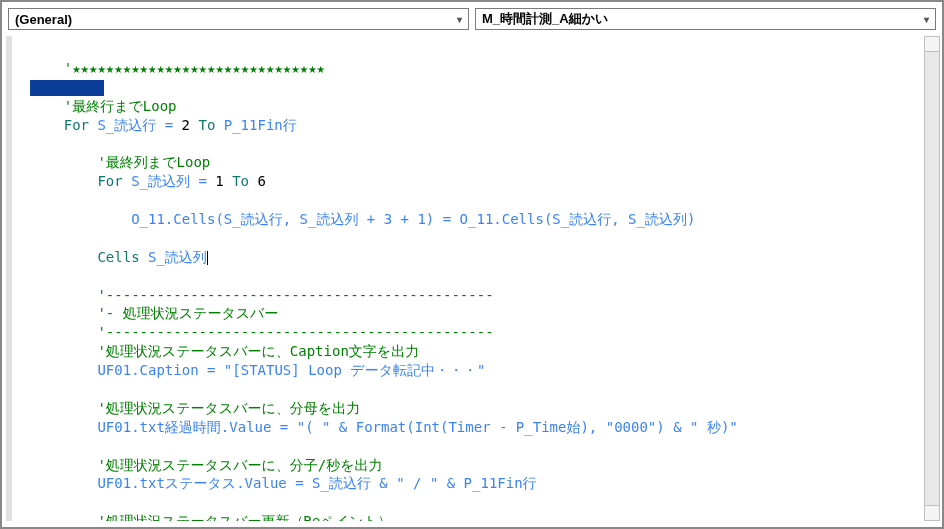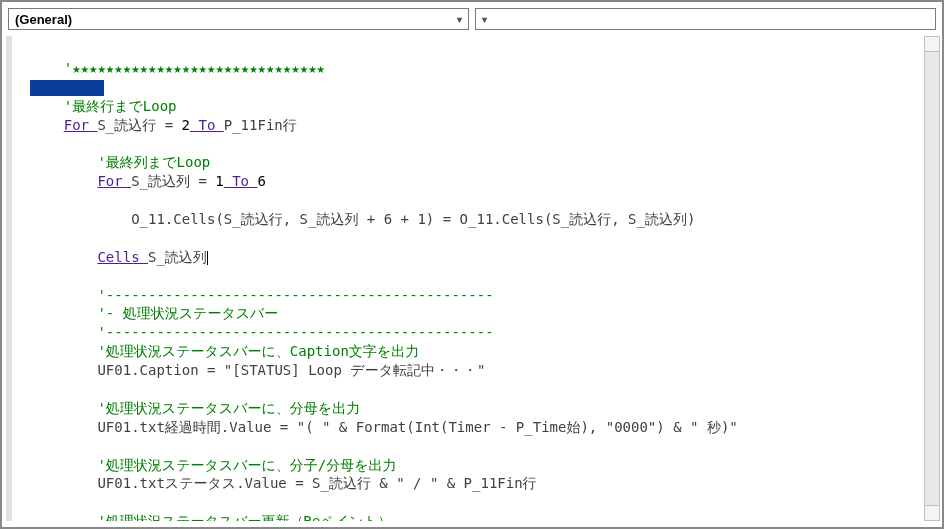--- a/index.html
+++ b/index.html
@@ -48,22 +48,22 @@
     line-height: 1.35;
     white-space: pre;
     font-family: "MS Gothic", "Consolas", monospace;
     font-size: 14px;
     color: #000;
     height: calc(100% - 36px);
     overflow: hidden;
     position: relative;
   }
   .tok-comment { color: #008000; }
-  .tok-keyword { color: #4c1d95; text-decoration: underline; }
-  .tok-ident   { color: #404040; }
+  .tok-keyword { color: #0f766e; }
+  .tok-ident   { color: #3b82f6; }
   .tok-num     { color: #000; }
   .sel {
     background: #0a3e9a;
     display: inline-block;
     width: 74px;
     height: 16px;
     vertical-align: middle;
   }
   .caret {
     display:inline-block;
@@ -86,47 +86,48 @@
 <body>
 
 <div class="editor-frame">
 
   <div class="dropdown-bar">
     <div class="dropdown">
       <span>(General)</span>
       <span class="arrow">▾</span>
     </div>
     <div class="dropdown">
+      <span>M_時間計測_A細かい</span>
       <span class="arrow">▾</span>
     </div>
   </div>
 
   <div class="code-pane">
 <span>    <span class="tok-comment">'★★★★★★★★★★★★★★★★★★★★★★★★★★★★★★</span></span>
 <span><span class="sel"></span></span>
 <span>    <span class="tok-comment">'最終行までLoop</span></span>
 <span>    <span class="tok-keyword">For </span><span class="tok-ident">S_読込行 = </span><span class="tok-num">2</span><span class="tok-keyword"> To </span><span class="tok-ident">P_11Fin行</span></span>
 <span></span>
 <span>        <span class="tok-comment">'最終列までLoop</span></span>
 <span>        <span class="tok-keyword">For </span><span class="tok-ident">S_読込列 = </span><span class="tok-num">1</span><span class="tok-keyword"> To </span><span class="tok-num">6</span></span>
 <span></span>
-<span>            <span class="tok-ident">O_11.Cells(S_読込行, S_読込列 + 6 + 1) = O_11.Cells(S_読込行, S_読込列)</span></span>
+<span>            <span class="tok-ident">O_11.Cells(S_読込行, S_読込列 + 3 + 1) = O_11.Cells(S_読込行, S_読込列)</span></span>
 <span></span>
 <span>        <span class="tok-keyword">Cells </span><span class="tok-ident">S_読込列</span><span class="caret"></span></span>
 <span></span>
 <span>        <span class="tok-comment">'----------------------------------------------</span></span>
 <span>        <span class="tok-comment">'- 処理状況ステータスバー</span></span>
 <span>        <span class="tok-comment">'----------------------------------------------</span></span>
 <span>        <span class="tok-comment">'処理状況ステータスバーに、Caption文字を出力</span></span>
 <span>        <span class="tok-ident">UF01.Caption = "[STATUS] Loop データ転記中・・・"</span></span>
 <span></span>
 <span>        <span class="tok-comment">'処理状況ステータスバーに、分母を出力</span></span>
 <span>        <span class="tok-ident">UF01.txt経過時間.Value = "( " &amp; Format(Int(Timer - P_Time始), "0000") &amp; " 秒)"</span></span>
 <span></span>
-<span>        <span class="tok-comment">'処理状況ステータスバーに、分子/分母を出力</span></span>
+<span>        <span class="tok-comment">'処理状況ステータスバーに、分子/秒を出力</span></span>
 <span>        <span class="tok-ident">UF01.txtステータス.Value = S_読込行 &amp; " / " &amp; P_11Fin行</span></span>
 <span></span>
 <span>        <span class="tok-comment">'処理状況ステータスバー更新（Reペイント）</span></span>
 
 <span></span>
 
 
 <span></span>
 
   </div>

